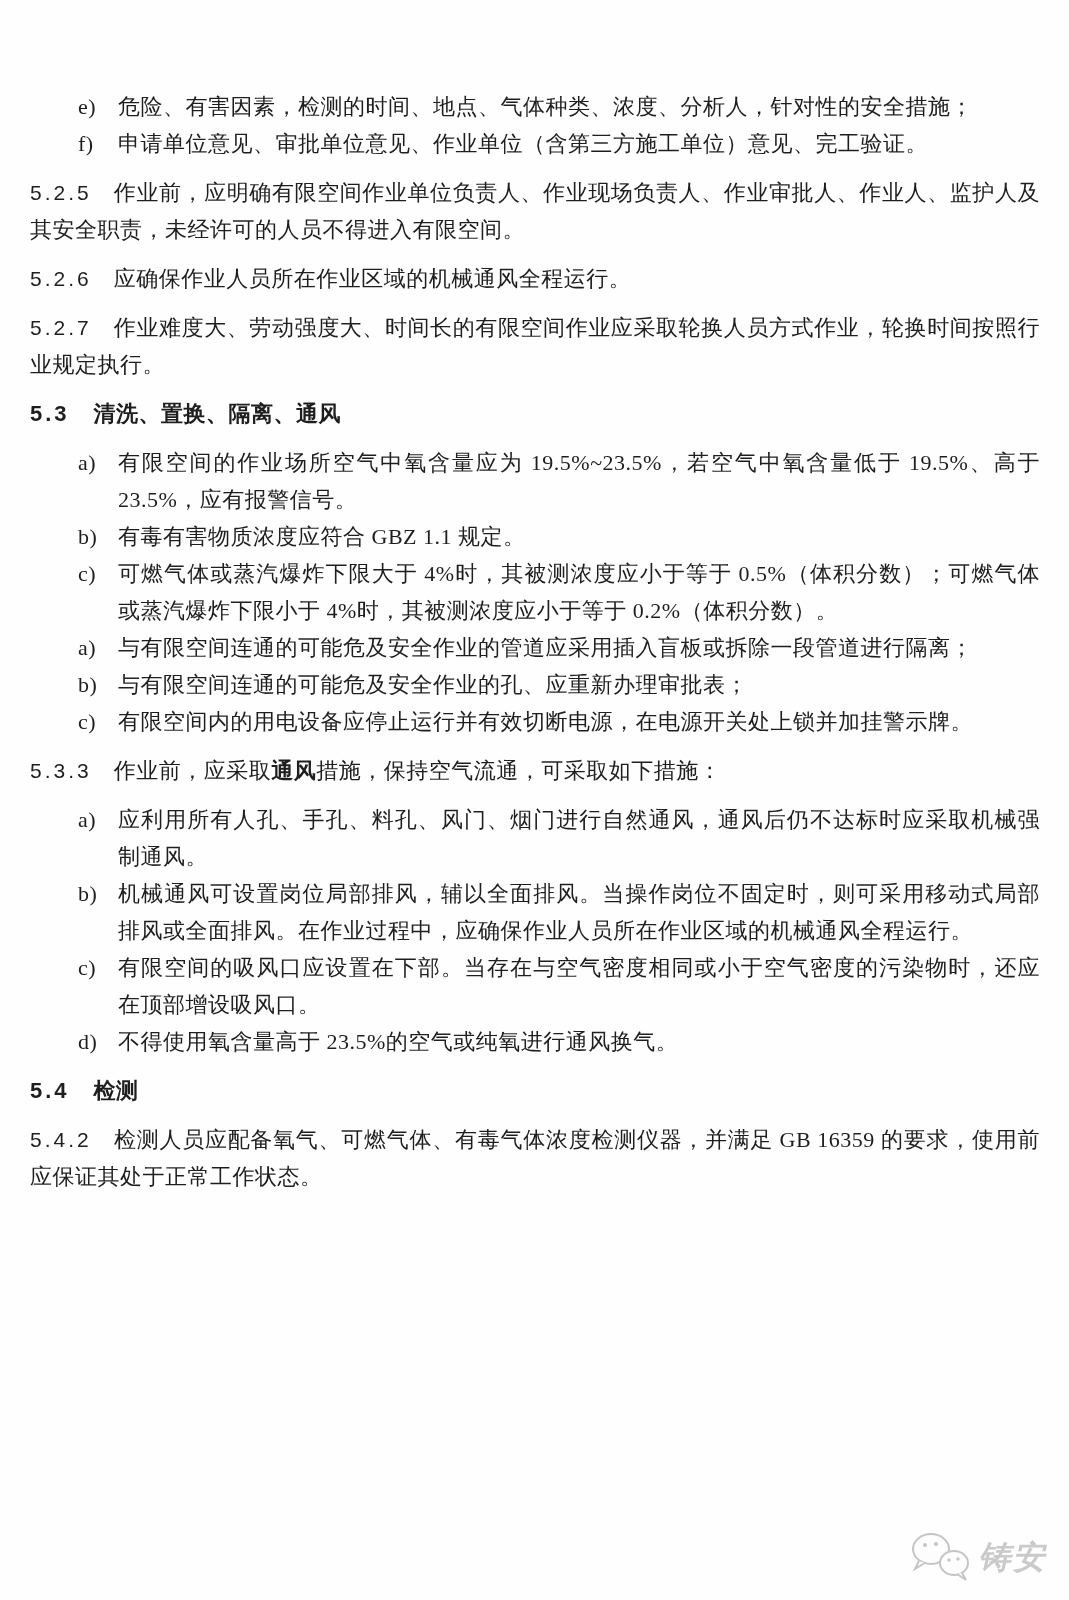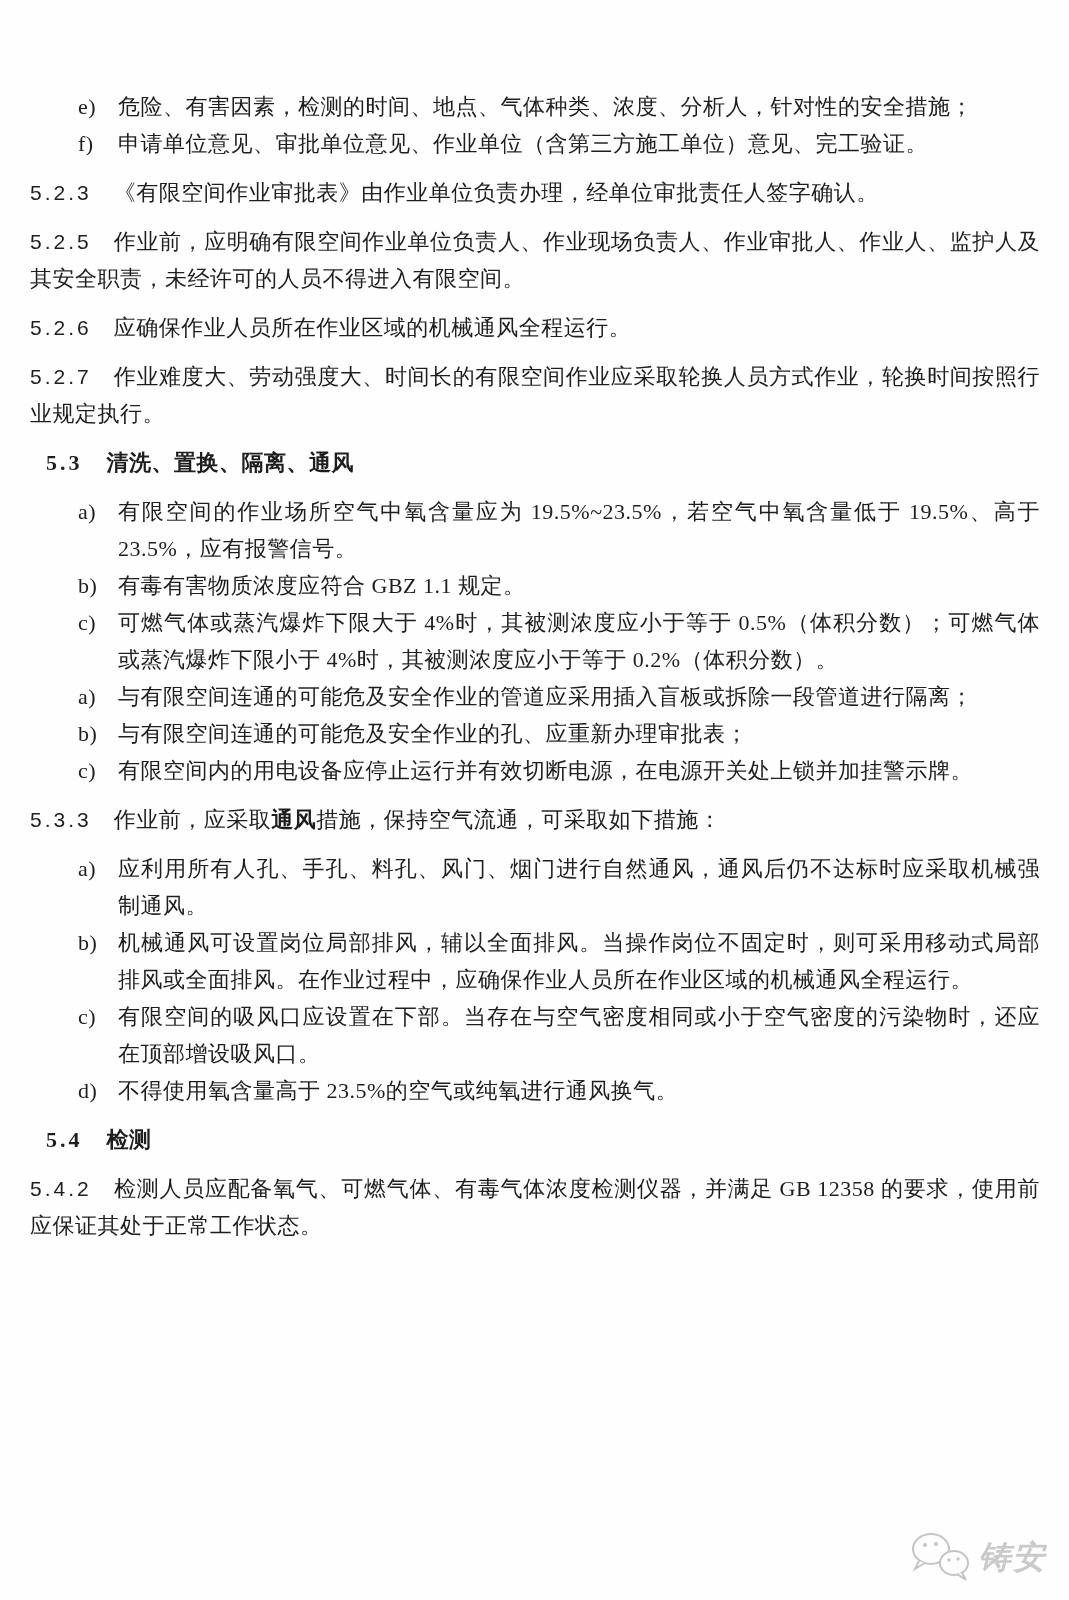--- a/index.html
+++ b/index.html
@@ -23,22 +23,21 @@
   
   .clause .num{
     font-family:"Liberation Sans","DejaVu Sans",sans-serif;
     font-size:21px;
     letter-spacing:3px;
     margin-right:22px;
     white-space:nowrap;
   }
   .heading{
     font-weight:bold;
-    font-family:Liberation Serif, serif;
-    margin-left:16px;
+    font-family:Liberation Sans, sans-serif;
   }
   .heading .num{
     letter-spacing:3px;
     margin-right:24px;
     white-space:nowrap;
   }
   
   .item{
     display:flex;
     margin-left:48px;
@@ -74,21 +73,20 @@
 
 <main class="doc">
     <div class="block item">
       <span class="marker">e)</span>
       <div class="text"><span>危险、有害因素，检测的时间、地点、气体种类、浓度、分析人，针对性的安全措施；</span></div>
     </div>
     <div class="block item">
       <span class="marker">f)</span>
       <div class="text"><span>申请单位意见、审批单位意见、作业单位（含第三方施工单位）意见、完工验证。</span></div>
     </div>
-    <div class="block clause"><span class="num">5.2.3</span><span class="text"><span>《有限空间作业审批表》由作业单位负责办理，经单位审批责任人签字确认。</span></span></div>
     <div class="block clause"><span class="num">5.2.5</span><span class="text"><span>作业前，应明确有限空间作业单位负责人、作业现场负责人、作业审批人、作业人、监护人及其安全职责，未经许可的人员不得进入有限空间。</span></span></div>
     <div class="block clause"><span class="num">5.2.6</span><span class="text"><span>应确保作业人员所在作业区域的机械通风全程运行。</span></span></div>
     <div class="block clause"><span class="num">5.2.7</span><span class="text"><span>作业难度大、劳动强度大、时间长的有限空间作业应采取轮换人员方式作业，轮换时间按照行业规定执行。</span></span></div>
     <div class="block heading"><span class="num">5.3</span><span class="text"><span>清洗、置换、隔离、通风</span></span></div>
     <div class="block item">
       <span class="marker">a)</span>
       <div class="text"><span>有限空间的作业场所空气中氧含量应为 19.5%~23.5%，若空气中氧含量低于 19.5%、高于 23.5%，应有报警信号。</span></div>
     </div>
     <div class="block item">
       <span class="marker">b)</span>
@@ -121,21 +119,21 @@
     </div>
     <div class="block item">
       <span class="marker">c)</span>
       <div class="text"><span>有限空间的吸风口应设置在下部。当存在与空气密度相同或小于空气密度的污染物时，还应在顶部增设吸风口。</span></div>
     </div>
     <div class="block item">
       <span class="marker">d)</span>
       <div class="text"><span>不得使用氧含量高于 23.5%的空气或纯氧进行通风换气。</span></div>
     </div>
     <div class="block heading"><span class="num">5.4</span><span class="text"><span>检测</span></span></div>
-    <div class="block clause"><span class="num">5.4.2</span><span class="text"><span>检测人员应配备氧气、可燃气体、有毒气体浓度检测仪器，并满足 GB 12358 的要求，使用前应保证其处于正常工作状态。</span></span></div>
+    <div class="block clause"><span class="num">5.4.2</span><span class="text"><span>检测人员应配备氧气、可燃气体、有毒气体浓度检测仪器，并满足 GB 16359 的要求，使用前应保证其处于正常工作状态。</span></span></div>
   </main>
 
 <div class="watermark">
   <span>
     <svg width="68" height="52" viewBox="0 0 68 52" aria-hidden="true">
       <g fill="none" stroke="#bcbcbc" stroke-width="2">
         <ellipse cx="24" cy="19" rx="18" ry="15" fill="#fdfdfd"></ellipse>
         <path d="M12 31 L8 39 L18 33" fill="#fdfdfd"></path>
         <ellipse cx="47" cy="33" rx="14" ry="12" fill="#fdfdfd"></ellipse>
         <path d="M55 43 L59 50 L50 44" fill="#fdfdfd"></path>

